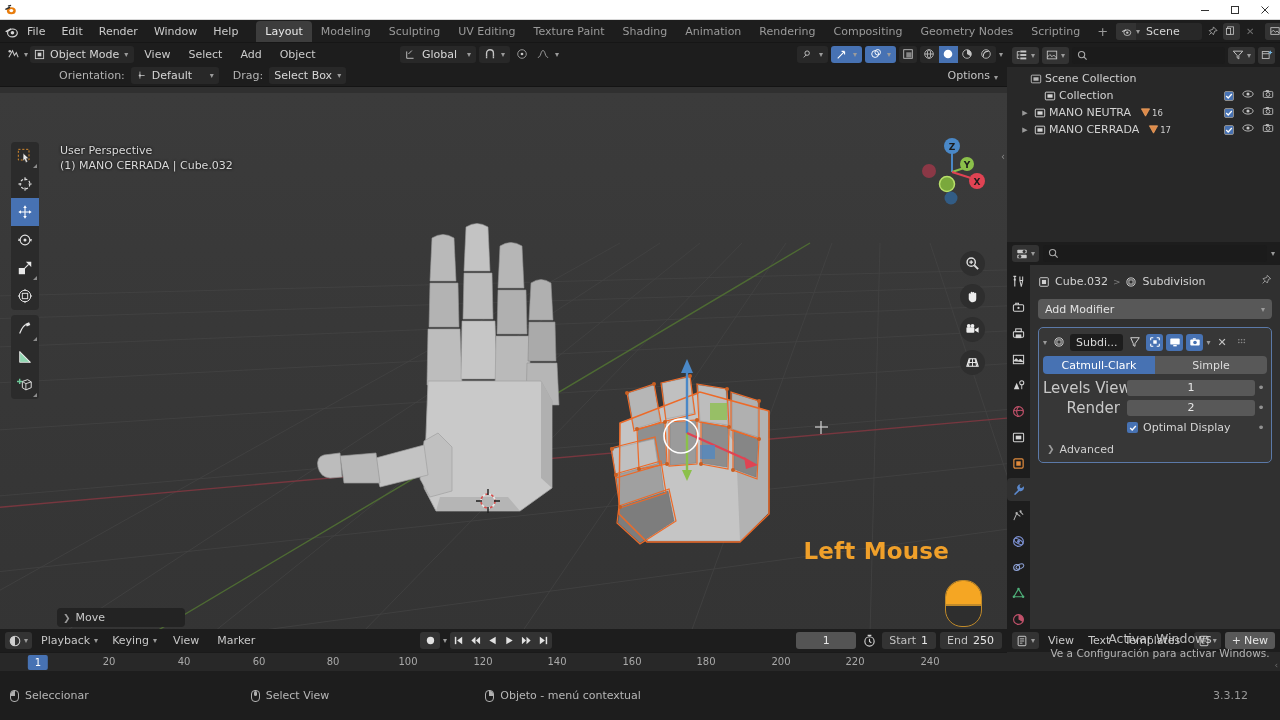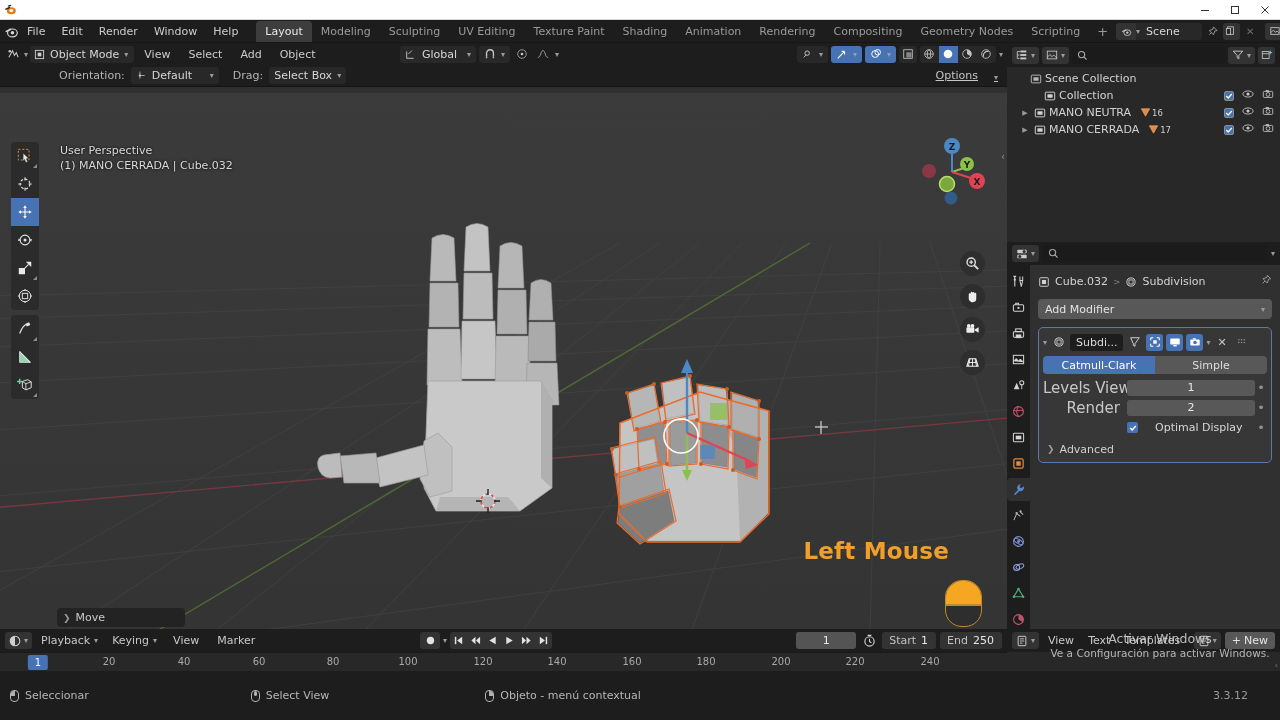--- a/index.html
+++ b/index.html
@@ -58,22 +58,22 @@
   .icon-btn{ width:18px; height:17px; display:flex; align-items:center; justify-content:center; }
   .pill-group{ display:flex; align-items:center; background:#282828; border-radius:3px; height:17px; overflow:hidden;}
   .pill{ width:19px; height:17px; display:flex; align-items:center; justify-content:center; }
   .pill.on{ background:#4772b3; }
   .vp-right{ margin-left:auto; display:flex; align-items:center; gap:3px; }
   .field-lbl{ font-size:11px; color:#b4b4b4; }
   .dropdown{ display:flex; align-items:center; gap:5px; background:#282828; border-radius:3px;
              height:17px; padding:0 5px; min-width:90px;}
   .dropdown .v{ font-size:11px; color:#d6d6d6; }
   .dropdown .chev{ margin-left:auto; }
-  .options-btn{ margin-left:auto; display:flex; align-items:flex-end; gap:16px; font-size:11px;
-                color:#c4c4c4; padding:2px 5px;text-decoration:underline; }
+  .options-btn{ margin-left:auto; display:flex; align-items:flex-end; gap:4px; font-size:11px;
+                color:#c4c4c4; padding:2px 5px; }
 
   
   .vp-canvas{ position:absolute; left:0; top:50px; width:1007px; height:542px; overflow:hidden;
               background:#393939; }
   .vp-overlay-text{ position:absolute; left:60px; top:50px; font-size:11px; color:#d9d9d9;
                     line-height:15px; text-shadow:0 0 3px #000; }
 
   
   .tools{ position:absolute; left:11px; top:49px; width:28px;
           display:flex; flex-direction:column; gap:0; }
@@ -155,21 +155,21 @@
   .seg{ display:flex; margin:4px 0 5px 0; height:18px; border-radius:4px; overflow:hidden; }
   .seg > div{ flex:1; display:flex; align-items:center; justify-content:center; font-size:11px; }
   .seg .a{ background:#4772b3; color:#fff; }
   .seg .b{ background:#585858; color:#dcdcdc; }
   .prow{ display:flex; align-items:center; height:17px; margin-bottom:3px; }
   .prow .lab{ width:84px; text-align:right; font-size:15px; color:#c8c8c8; padding-right:7px;
               overflow:hidden; white-space:nowrap; }
   .pval{ flex:1; height:16px; background:#585858; border-radius:3px; display:flex;
          align-items:center; justify-content:center; font-size:11px; color:#e6e6e6; }
   .dot{ width:12px; display:flex; align-items:center; justify-content:center; color:#909090; font-size:13px;}
-  .prow.check{ padding-left:84px;gap:12px; }
+  .prow.check{ padding-left:84px; }
   .cb{ width:11px; height:11px; background:#4772b3; border-radius:2px; display:flex;
        align-items:center; justify-content:center; margin-right:5px; }
   .adv{ display:flex; align-items:center; gap:5px; height:18px; margin-top:4px; padding-left:4px;}
   .adv .t{ font-size:11px; color:#cfcfcf; }
 
   
   .timeline{ position:absolute; left:0; top:629px; width:1007px; height:42px; background:#282828; }
   .tl-header{ height:23px; background:#1d1d1d; display:flex; align-items:center; padding:0 5px; gap:4px;}
   .tl-ico-dd{ display:flex; align-items:center; gap:3px; background:#333; border-radius:3px;
               height:17px; padding:0 4px; }

